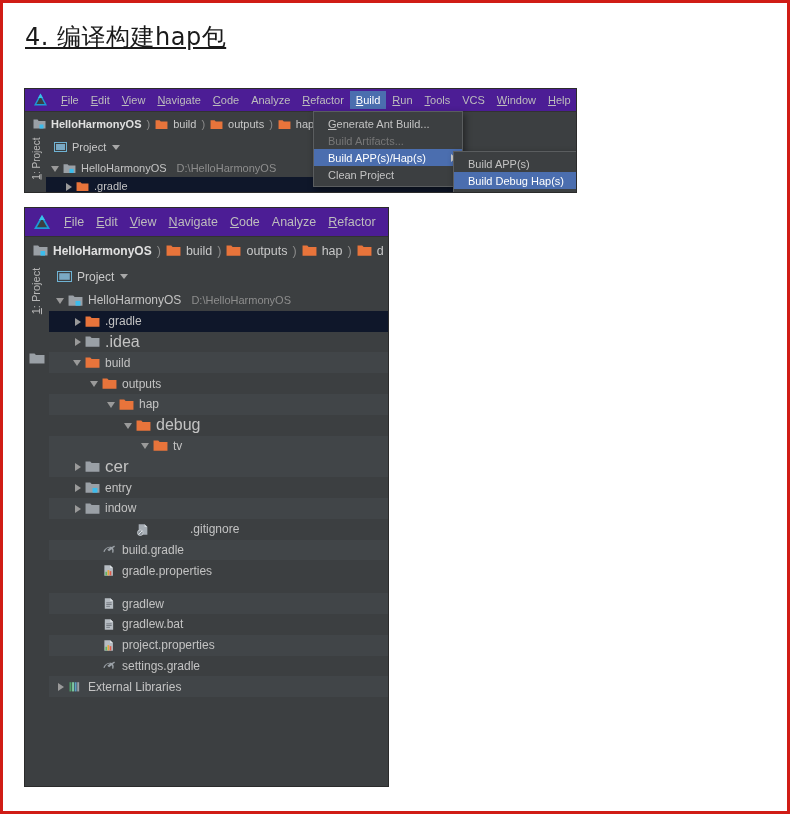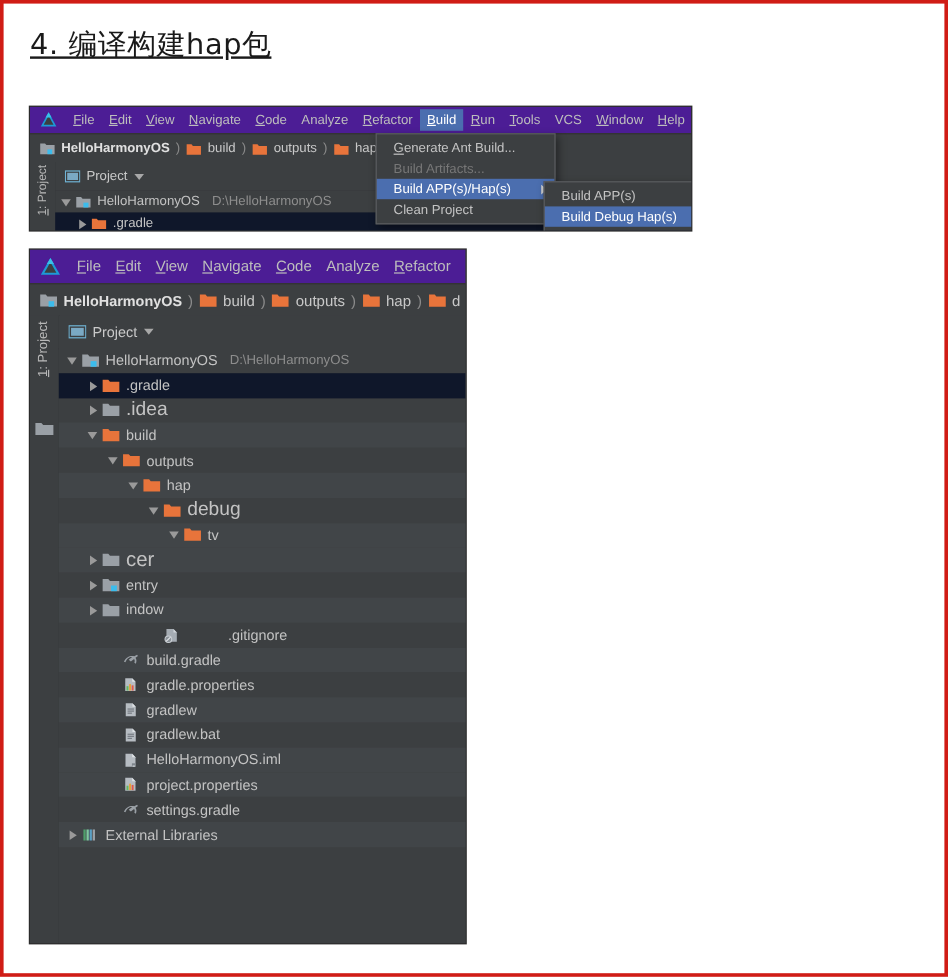--- a/index.html
+++ b/index.html
@@ -609,21 +609,21 @@
             <svg width="15" height="13" viewBox="0 0 14 12">
               <path d="M2.2 1 h5.4 l2.6 2.7 v7.3 h-8 z" fill="#b6bcc2"></path>
               <path d="M7.6 1 v2.7 h2.6 z" fill="#dfe3e6"></path>
               <rect x="3.2" y="7.2" width="1.5" height="3.4" fill="#5fb85f"></rect>
               <rect x="5.2" y="5.6" width="1.5" height="5" fill="#e8a33b"></rect>
               <rect x="7.2" y="6.6" width="1.5" height="4" fill="#e05a4a"></rect>
             </svg>
           </span>
           <span class="row-label">gradle.properties</span>
         </div>
-        <div class="row stripe" style="height: 20.8px; font-size: 12px; padding-left: 40px;">
+        <div class="row stripe" style="height: 20.8px; font-size: 12px; padding-left: 40px; margin-top: 12px;">
           <span class="arrow"></span>
           <span class="ic">
             <svg width="15" height="13" viewBox="0 0 14 12">
               <path d="M2.6 1 h5.2 l2.6 2.7 v7.3 h-7.8 z" fill="#b6bcc2"></path>
               <path d="M7.8 1 v2.7 h2.6 z" fill="#dfe3e6"></path>
               <rect x="4" y="5" width="5" height="0.8" fill="#6b7178"></rect>
               <rect x="4" y="6.6" width="5" height="0.8" fill="#6b7178"></rect>
               <rect x="4" y="8.2" width="3.4" height="0.8" fill="#6b7178"></rect>
             </svg>
           </span>
@@ -639,32 +639,20 @@
               <rect x="4" y="6.6" width="5" height="0.8" fill="#6b7178"></rect>
               <rect x="4" y="8.2" width="3.4" height="0.8" fill="#6b7178"></rect>
             </svg>
           </span>
           <span class="row-label">gradlew.bat</span>
         </div>
         <div class="row stripe" style="height: 20.8px; font-size: 12px; padding-left: 40px;">
           <span class="arrow"></span>
           <span class="ic">
             <svg width="15" height="13" viewBox="0 0 14 12">
-              <path d="M2.4 1 h5.2 l2.6 2.7 v7.3 h-7.8 z" fill="#b6bcc2"></path>
-              <path d="M7.6 1 v2.7 h2.6 z" fill="#dfe3e6"></path>
-              <rect x="7.4" y="8.4" width="2.8" height="2.6" fill="#7e858c"></rect>
-              <rect x="7.9" y="10.2" width="1.8" height="0.7" fill="#e8ecef"></rect>
-            </svg>
-          </span>
-          <span class="row-label">HelloHarmonyOS.iml</span>
-        </div>
-        <div class="row stripe" style="height: 20.8px; font-size: 12px; padding-left: 40px;">
-          <span class="arrow"></span>
-          <span class="ic">
-            <svg width="15" height="13" viewBox="0 0 14 12">
               <path d="M2.2 1 h5.4 l2.6 2.7 v7.3 h-8 z" fill="#b6bcc2"></path>
               <path d="M7.6 1 v2.7 h2.6 z" fill="#dfe3e6"></path>
               <rect x="3.2" y="7.2" width="1.5" height="3.4" fill="#5fb85f"></rect>
               <rect x="5.2" y="5.6" width="1.5" height="5" fill="#e8a33b"></rect>
               <rect x="7.2" y="6.6" width="1.5" height="4" fill="#e05a4a"></rect>
             </svg>
           </span>
           <span class="row-label">project.properties</span>
         </div>
         <div class="row" style="height: 20.8px; font-size: 12px; padding-left: 40px;">

